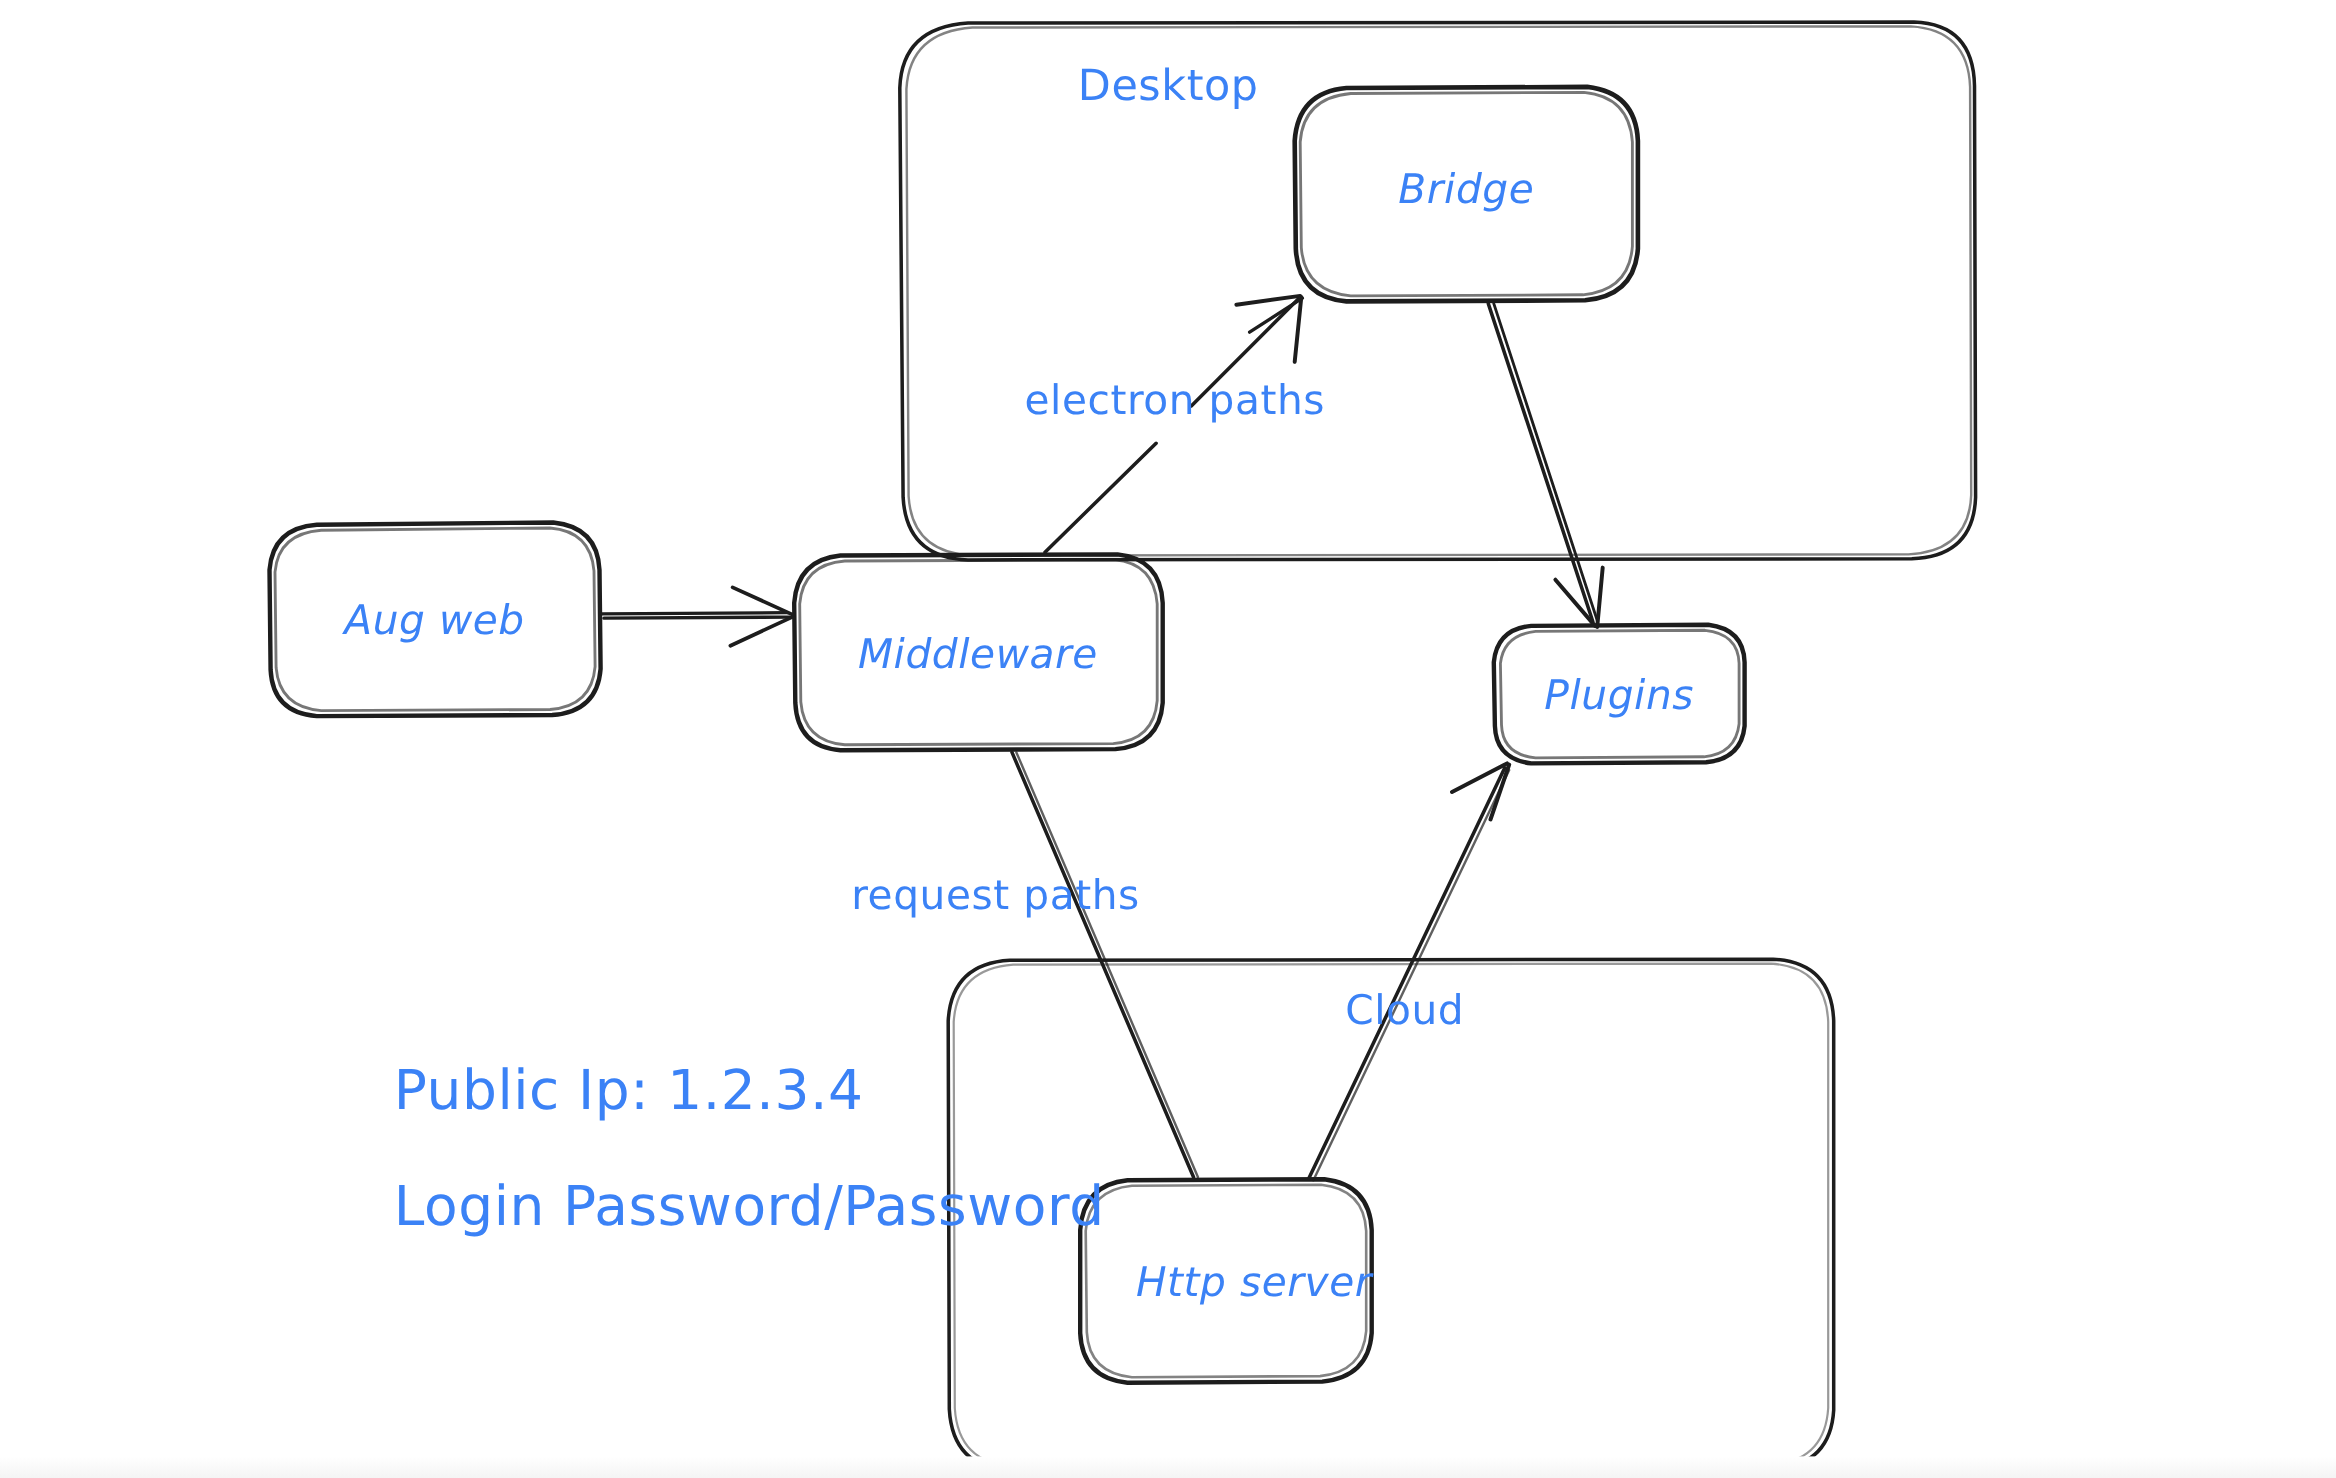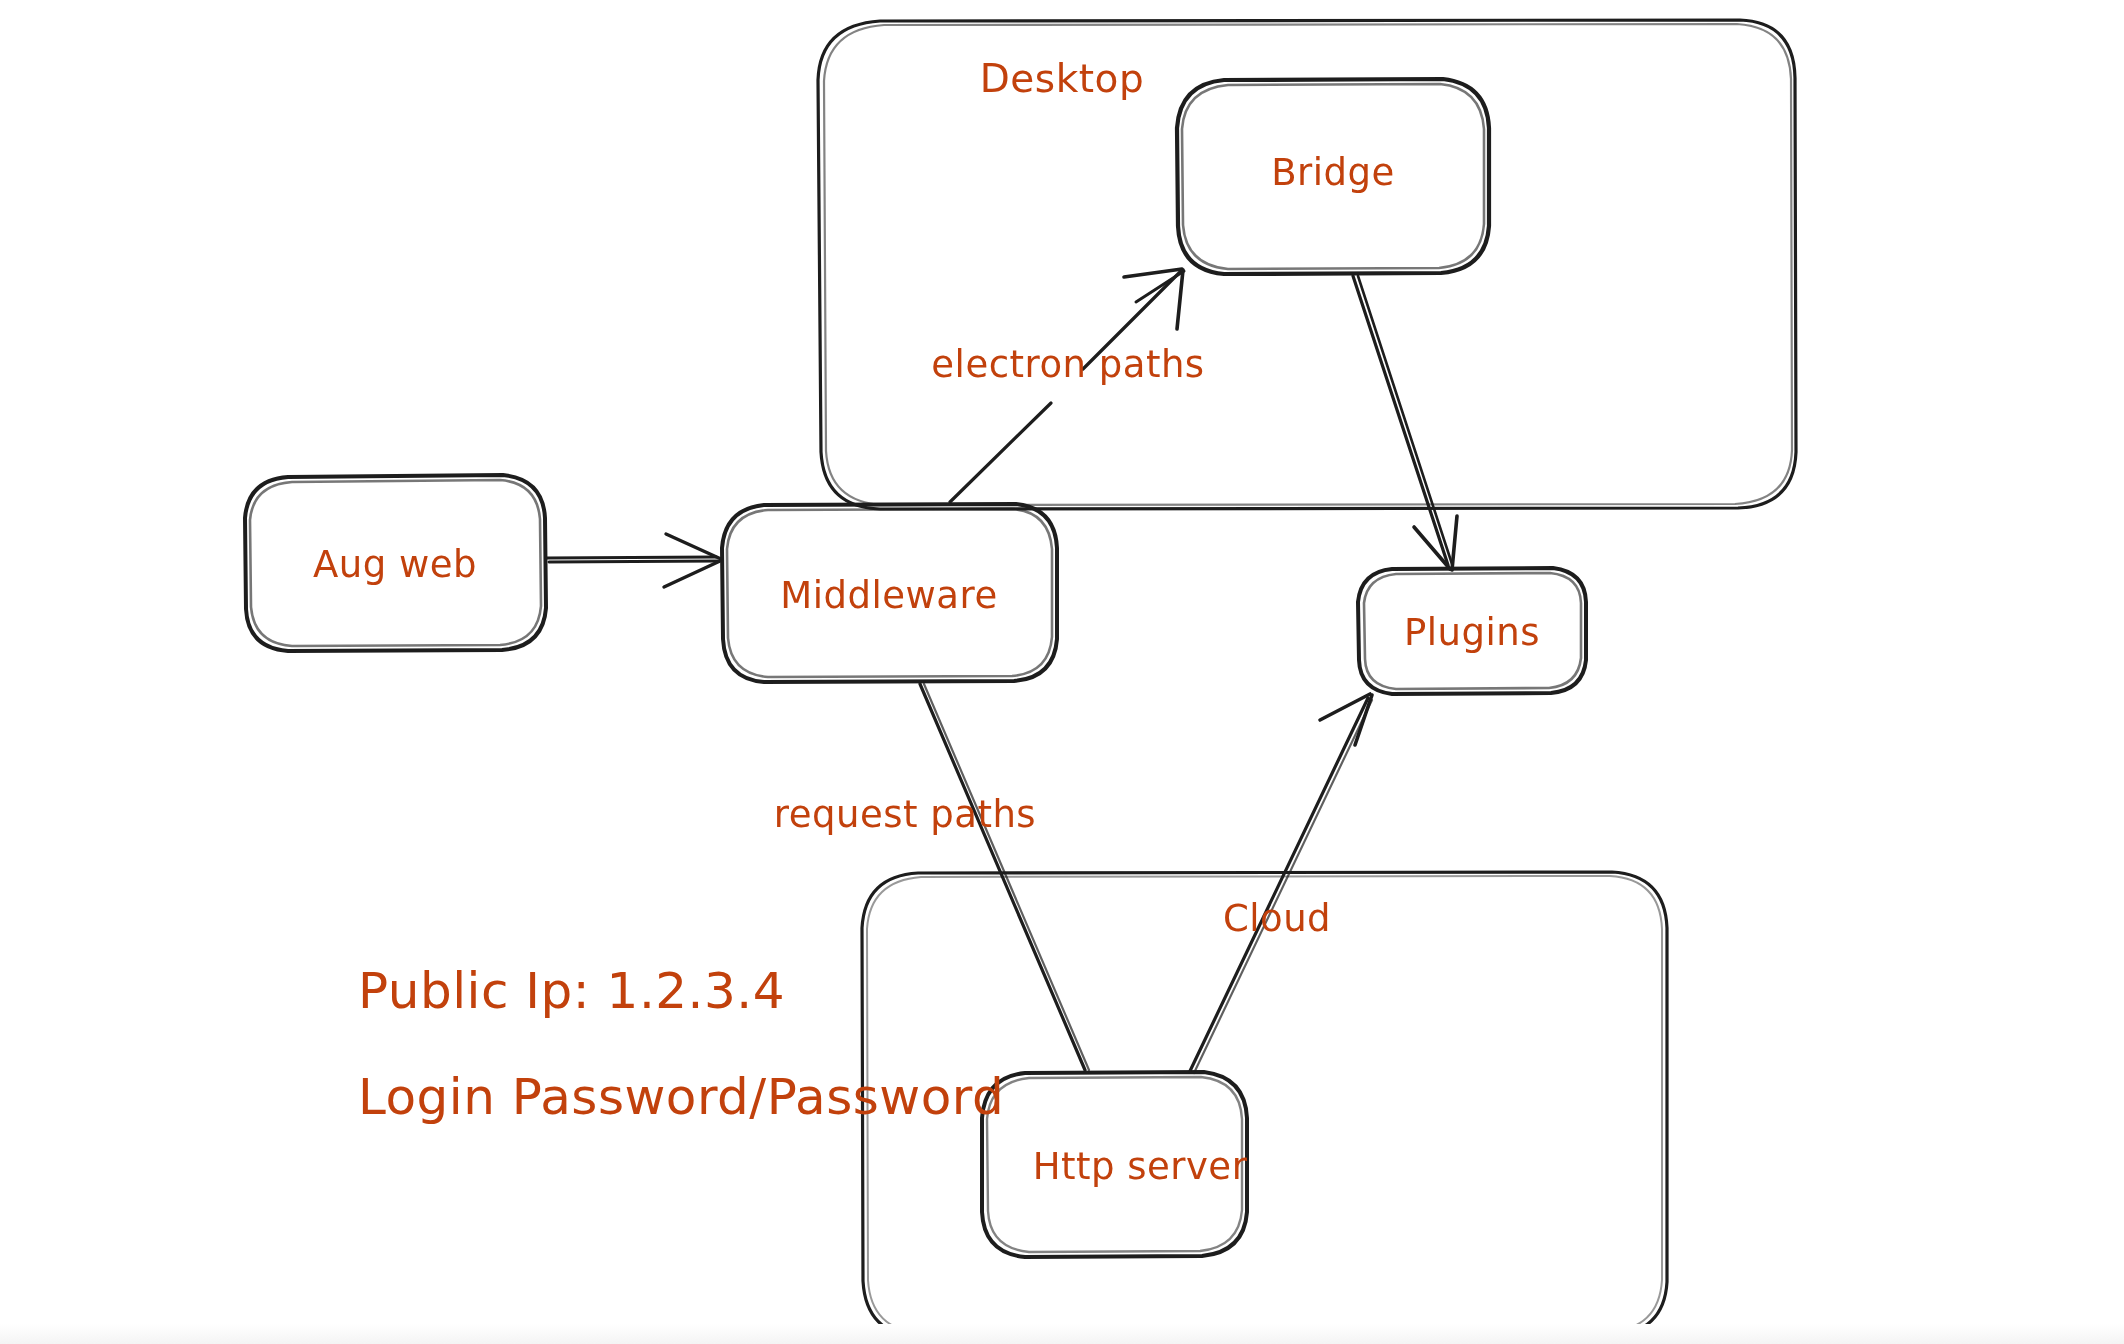--- a/index.html
+++ b/index.html
@@ -23,30 +23,31 @@
   #sketch {
     position: absolute;
     top: 0;
     left: 0;
     width: 2124px;
     height: 1344px;
   }
   .hand-label {
     position: absolute;
     font-family: "DejaVu Sans", sans-serif;
-    color: #c2410c;
+    color: #3b82f6;
     white-space: nowrap;
     letter-spacing: 0.5px;
     font-weight: 400;
     -webkit-font-smoothing: antialiased;
   }
   .node-label {
     font-size: 37px;
     transform: translate(-50%, -50%);
     text-align: center;
+    font-style: italic;
   }
   .edge-label {
     font-size: 37px;
     transform: translate(-50%, -50%);
   }
   .group-label {
     font-size: 39px;
     transform: translate(-50%, -50%);
   }
   .note-line {

